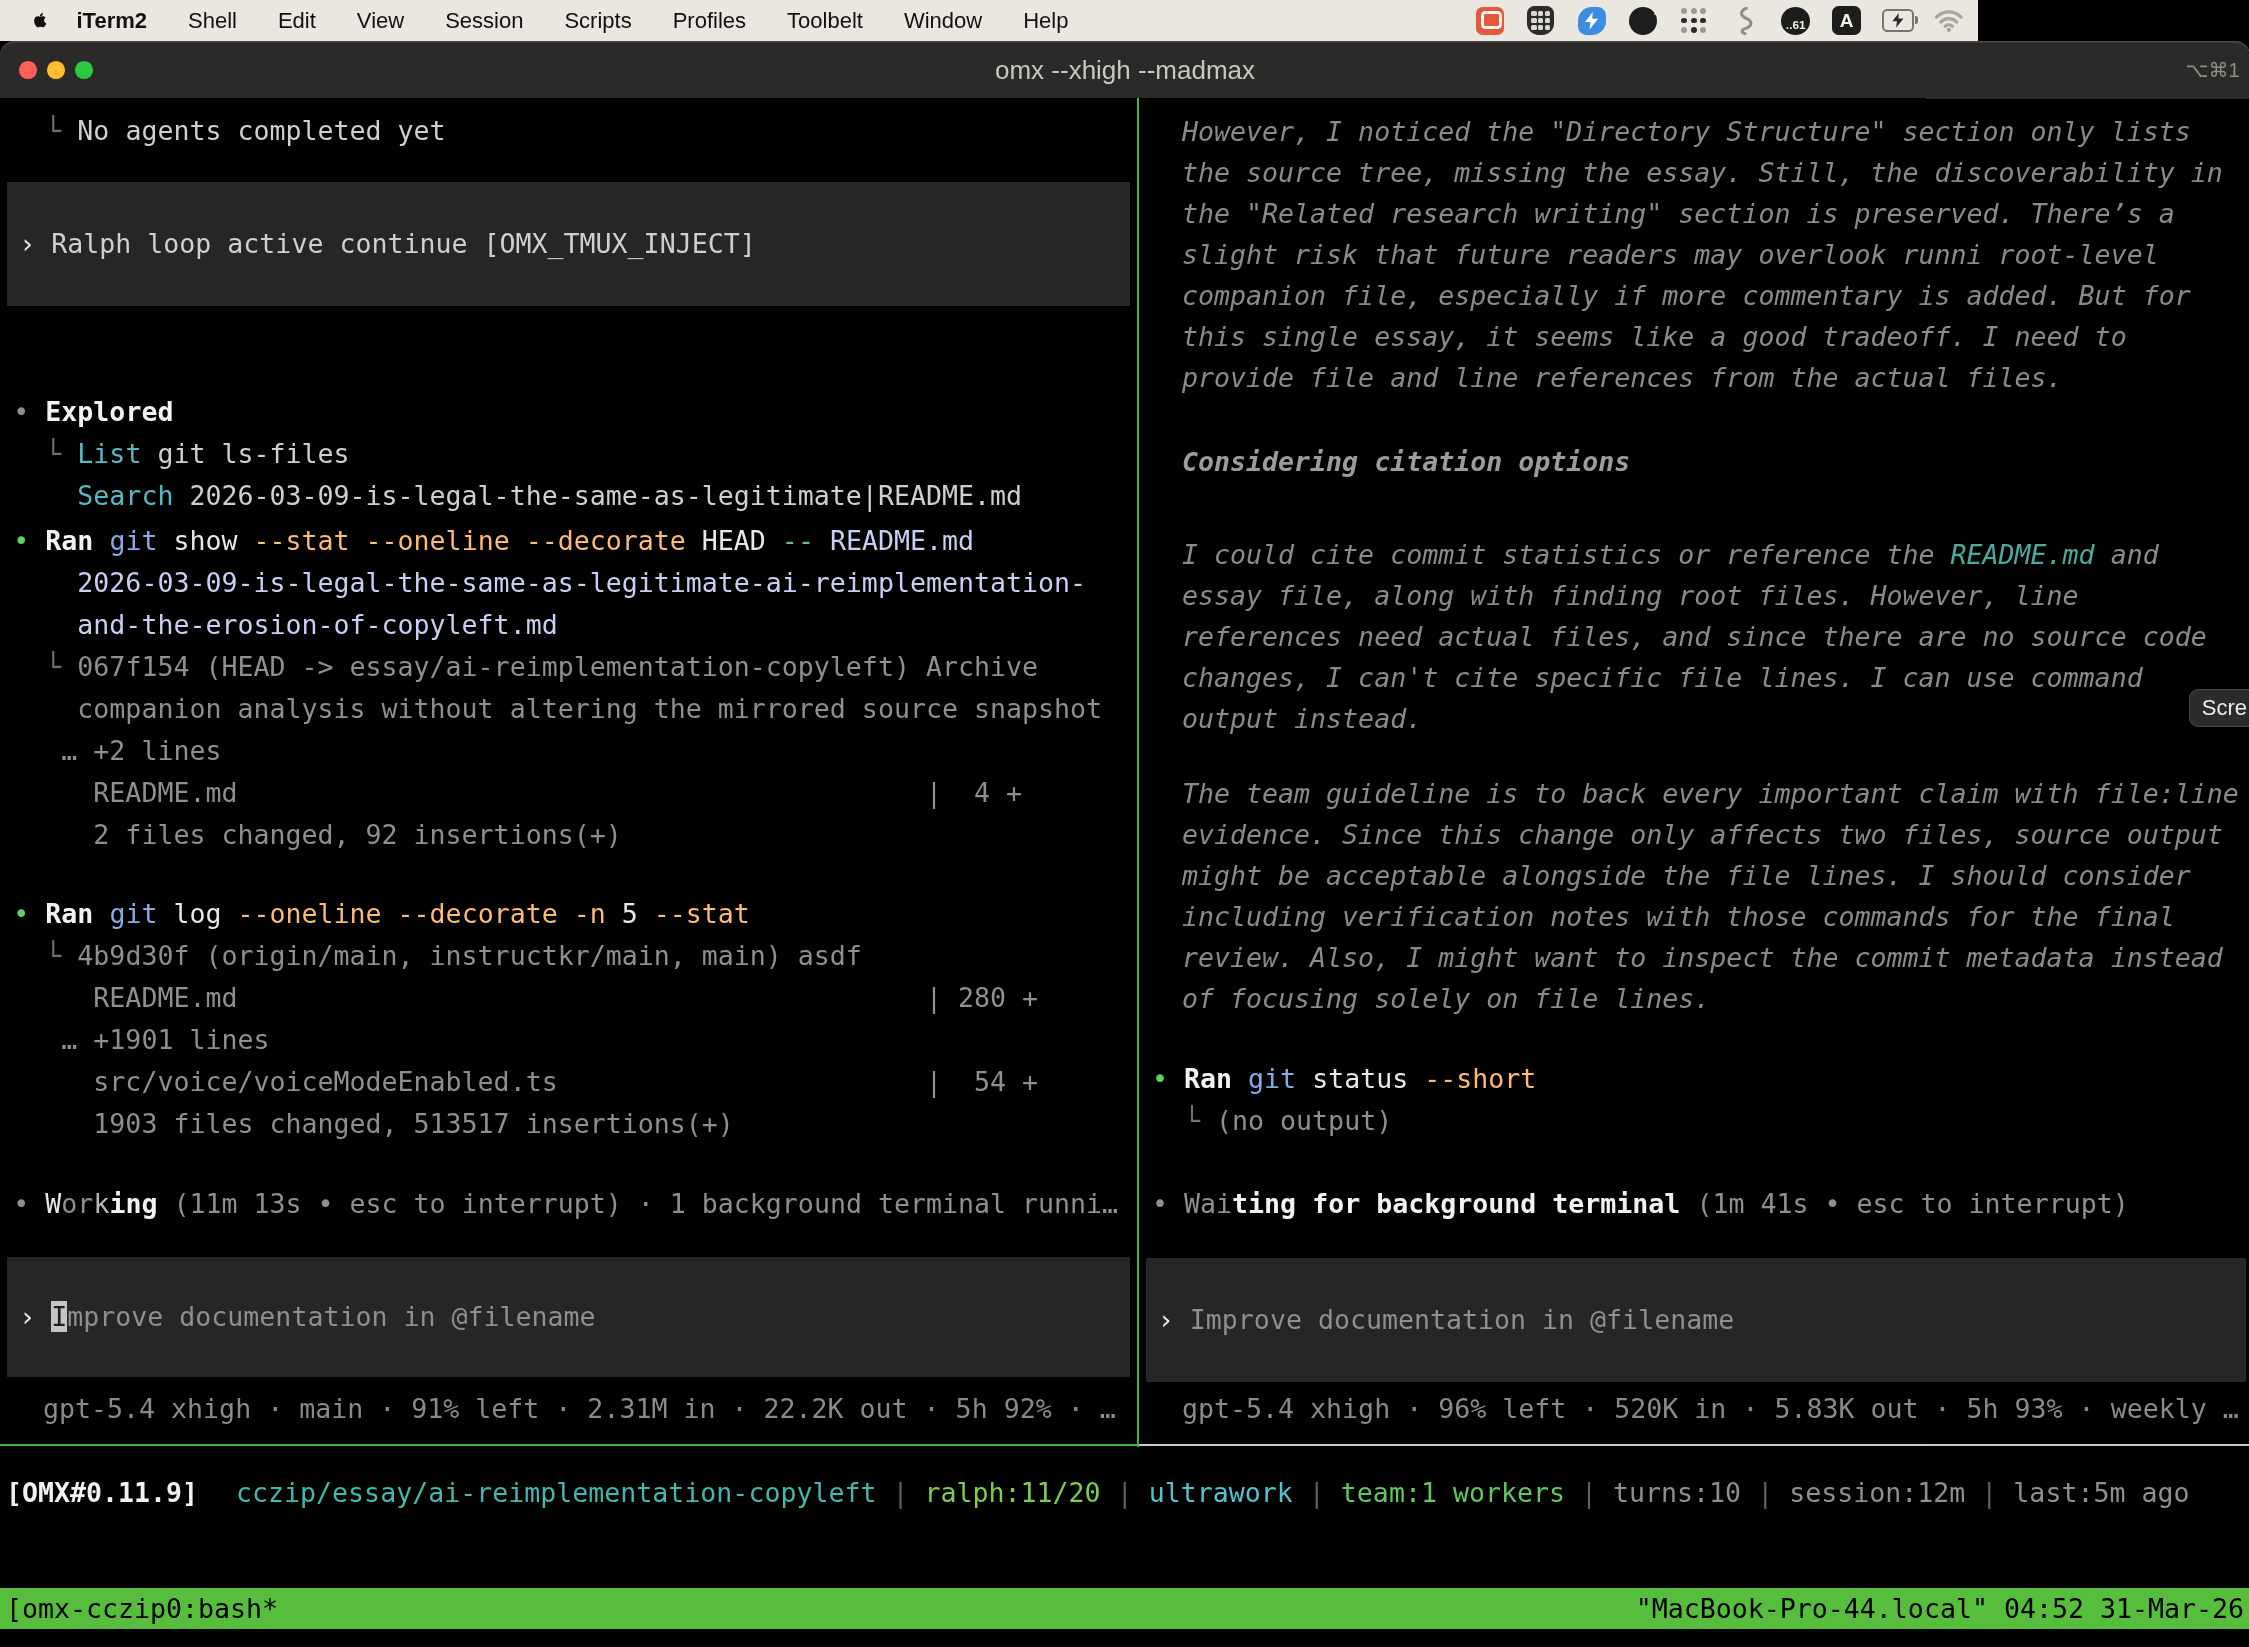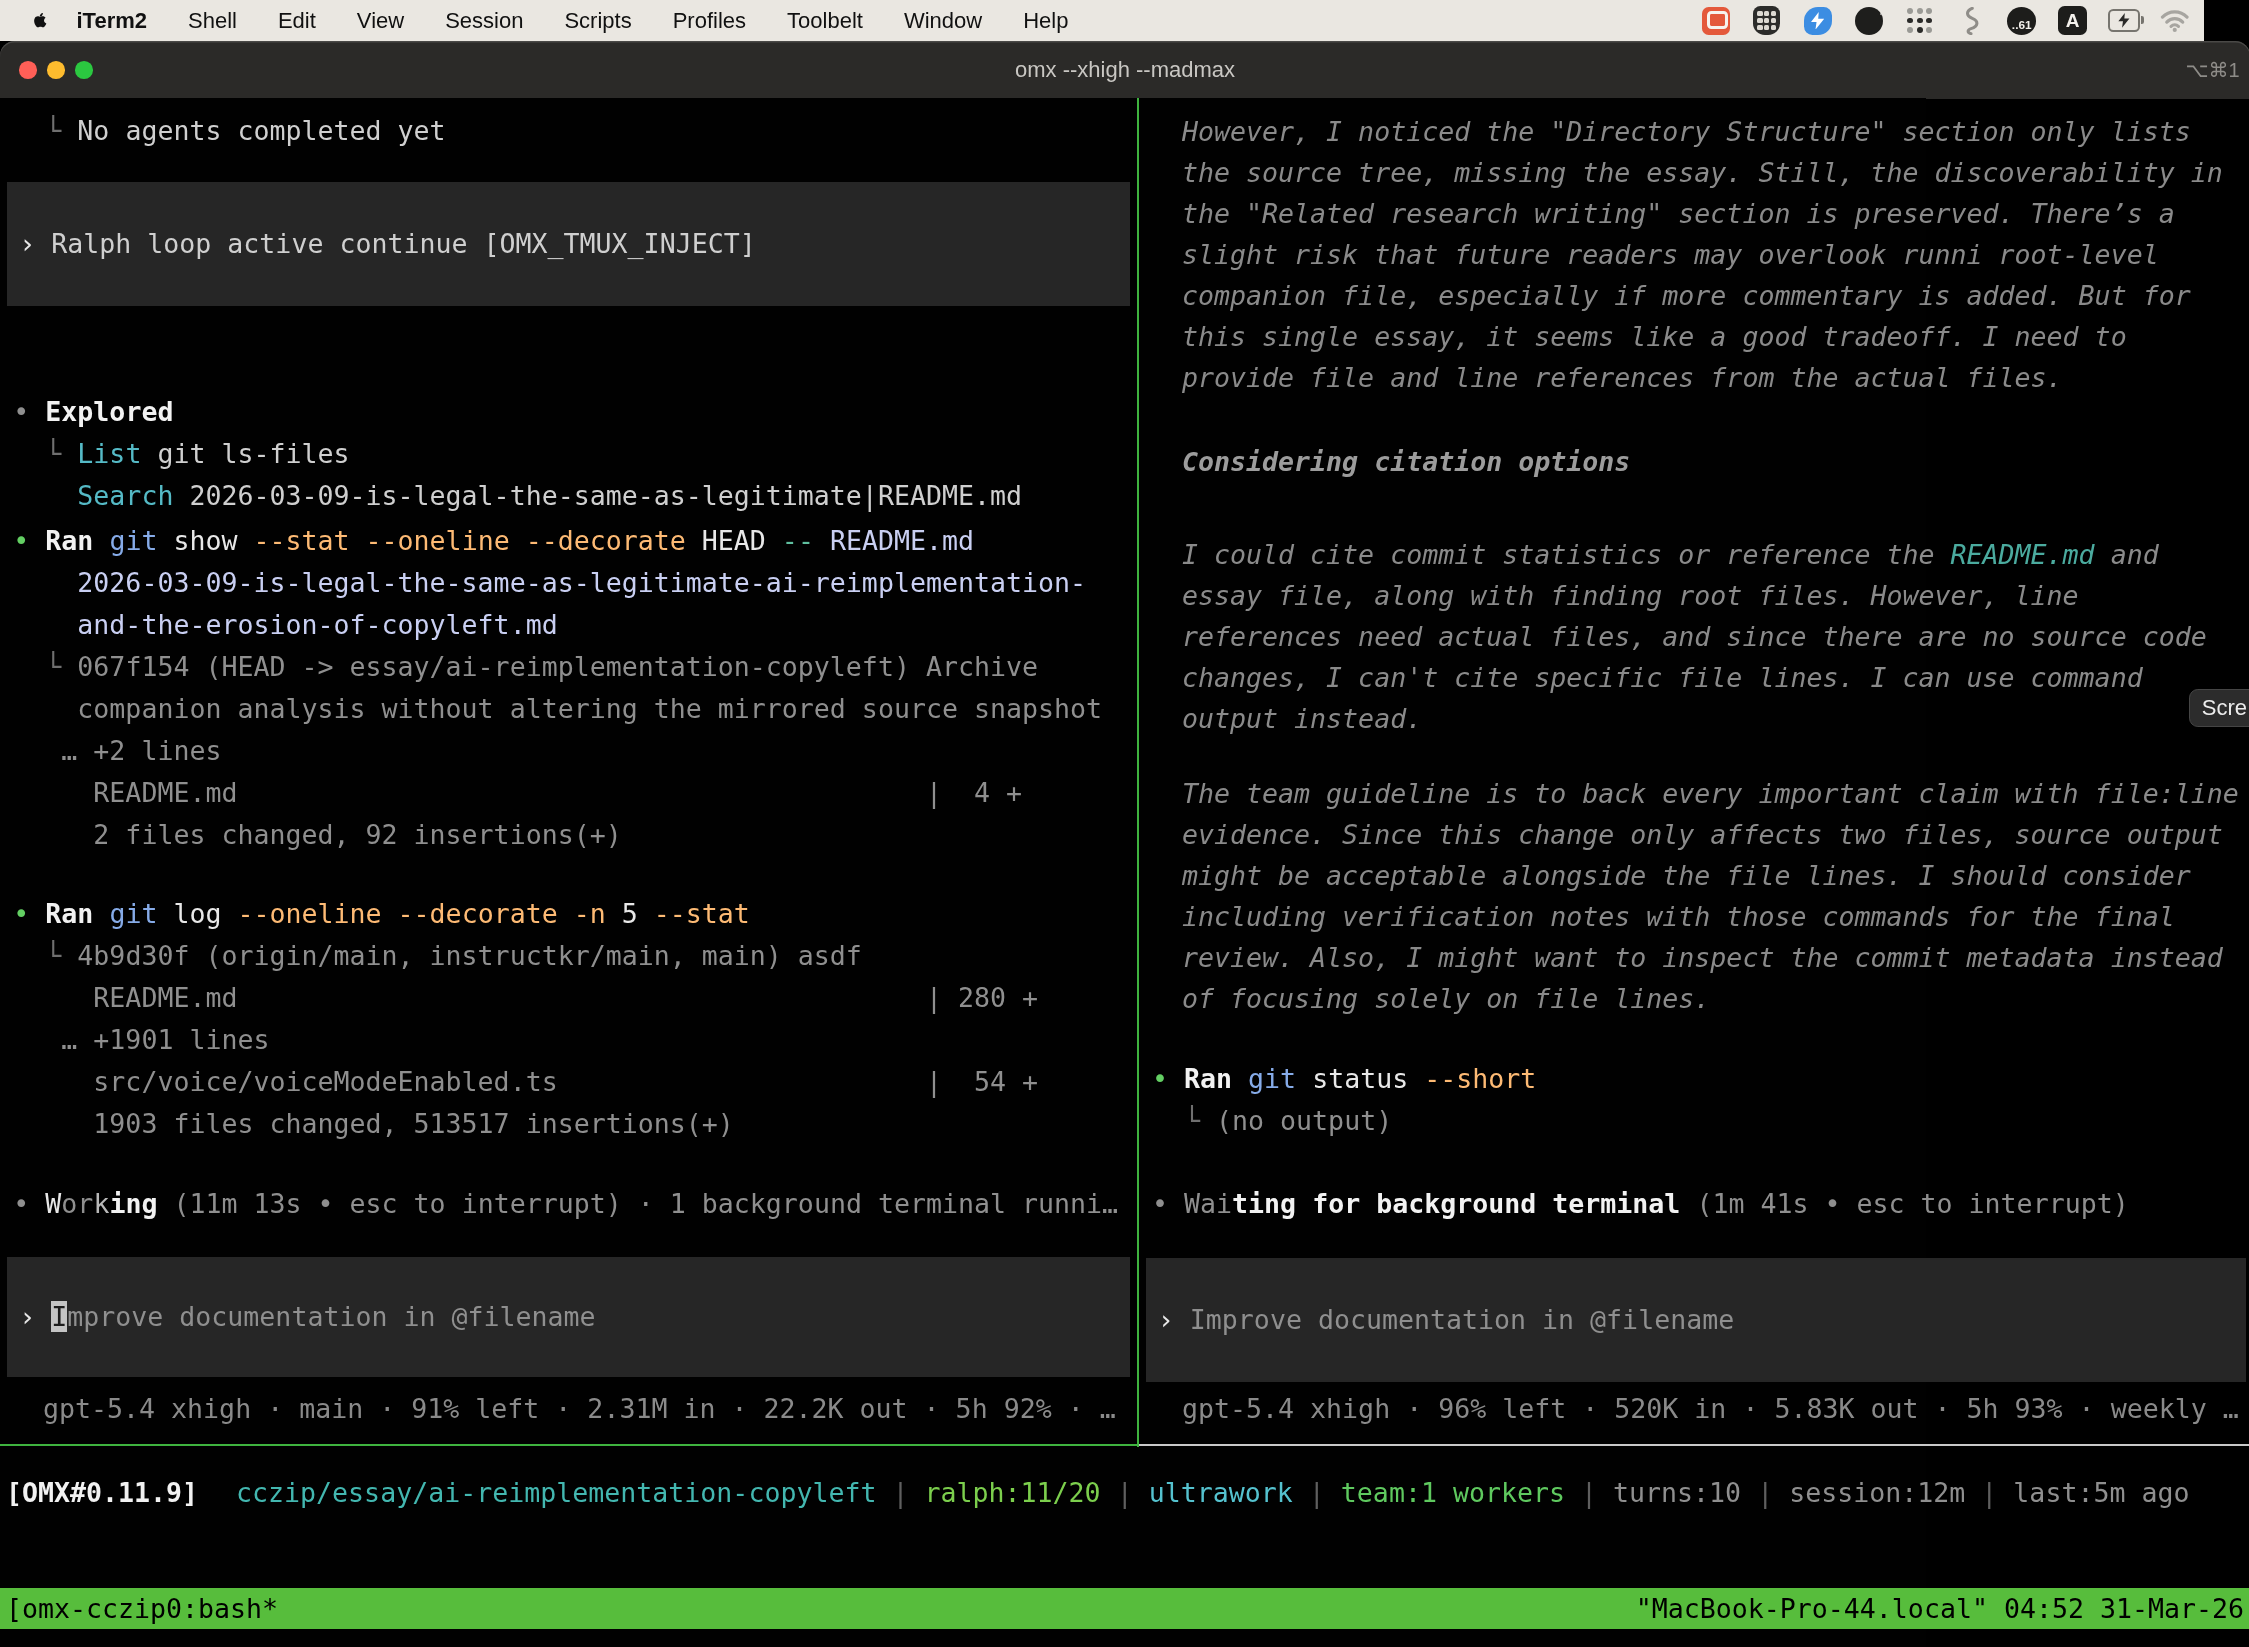--- a/index.html
+++ b/index.html
@@ -1,19 +1,19 @@
 <!DOCTYPE html>
 <html style="--accent-red: #ff5f57; --accent-yellow: #febc2e; --accent-green: #2bc840; --tmux-green: #57bd3c; --pane-border-active: #3fb33f; --pane-border-inactive: #c9c9c9;font-size:11.8px"><head>
 <meta charset="utf-8">
 <style>
   html,body{margin:0;padding:0;background:#000;}
   body{width:2250px;height:1648px;overflow:hidden;position:relative;font-family:"Liberation Sans",sans-serif;}
 
   
-  #menubar{position:absolute;left:0;top:0;width:2204px;height:41px;background:#eae7e1;display:flex;align-items:center;color:#111;}
+  #menubar{position:absolute;left:0;top:0;width:1978px;height:41px;background:#eae7e1;display:flex;align-items:center;color:#111;}
   #menubar .apple{margin-left:28px;display:flex;align-items:center;}
   #menu-items{margin-left:29.5px;font-size:22px;}
   #menu-items .tk{margin-right:41px;color:#111;}
   #menu-items .tk-app{font-weight:bold;}
   #menubar-right{position:absolute;right:13.3px;top:0;height:41px;display:flex;align-items:center;gap:19px;}
   .mbicon{width:32px;height:32px;display:flex;align-items:center;justify-content:center;}
   .icon-chat{width:28px;height:28px;background:#e4593b;border-radius:6.6px;position:relative;}
   .icon-chat .bubble{position:absolute;left:5.2px;top:4.4px;width:14.8px;height:12.5px;border:3px solid #f6f3ee;border-radius:4.4px;}
   .icon-shieldgrid{width:26.6px;height:29.5px;background:#2c2c2a;border-radius:7.4px 7.4px 11.8px 11.8px;display:grid;grid-template-columns:repeat(3,5.2px);grid-template-rows:repeat(3,5.2px);gap:1.5px;align-content:center;justify-content:center;}
   .icon-shieldgrid i{background:#dcd9d2;border-radius:1.5px;display:block;}
@@ -27,21 +27,21 @@
   .icon-battery{position:relative;width:35px;height:19px;border:2.2px solid #77756f;border-radius:5.2px;display:flex;align-items:center;justify-content:center;}
   .icon-battery::after{content:"";position:absolute;right:-5.9px;top:5.2px;width:3px;height:7.4px;background:#77756f;border-radius:0 2.2px 2.2px 0;}
   .icon-squiggle,.icon-wifi{display:flex;align-items:center;justify-content:center;}
 
   
   #titlebar{position:absolute;left:0;top:41px;width:2250px;height:58px;background:#2b2a28;border-radius:14.8px 14.8px 0 0;box-shadow:inset 0 1.5px 0 #4a4947;}
   .tl{position:absolute;top:20px;width:17.7px;height:17.7px;border-radius:50%;}
   #tl-close{left:19px;background:var(--accent-red,#ff5f57);}
   #tl-min{left:47px;background:var(--accent-yellow,#febc2e);}
   #tl-zoom{left:75px;background:var(--accent-green,#2bc840);}
-  #win-title{position:absolute;left:0;right:0;top:0;height:58px;display:flex;align-items:center;justify-content:center;color:#c9c7c3;font-size:22px;letter-spacing:0;}
+  #win-title{position:absolute;left:0;right:0;top:0;height:58px;display:flex;align-items:center;justify-content:center;color:#c9c7c3;font-size:26px;letter-spacing:0;}
   #win-shortcut{position:absolute;right:10.3px;top:0;height:58px;display:flex;align-items:center;color:#8e8c88;font-size:20px;}
 
   
   #term{position:absolute;left:0;top:98px;width:1926px;height:1549px;background:#010101;font-family:"DejaVu Sans Mono",monospace;font-size:26.6px;}
   .grp{position:absolute;}
   .tline{white-space:pre;line-height:42px;height:42px;}
   .lh56 .tline{line-height:41px;height:41px;}
   .lh55 .tline{line-height:41px;height:41px;}
 
   .tk-wb{color:#f2f2f2;font-weight:bold;}

